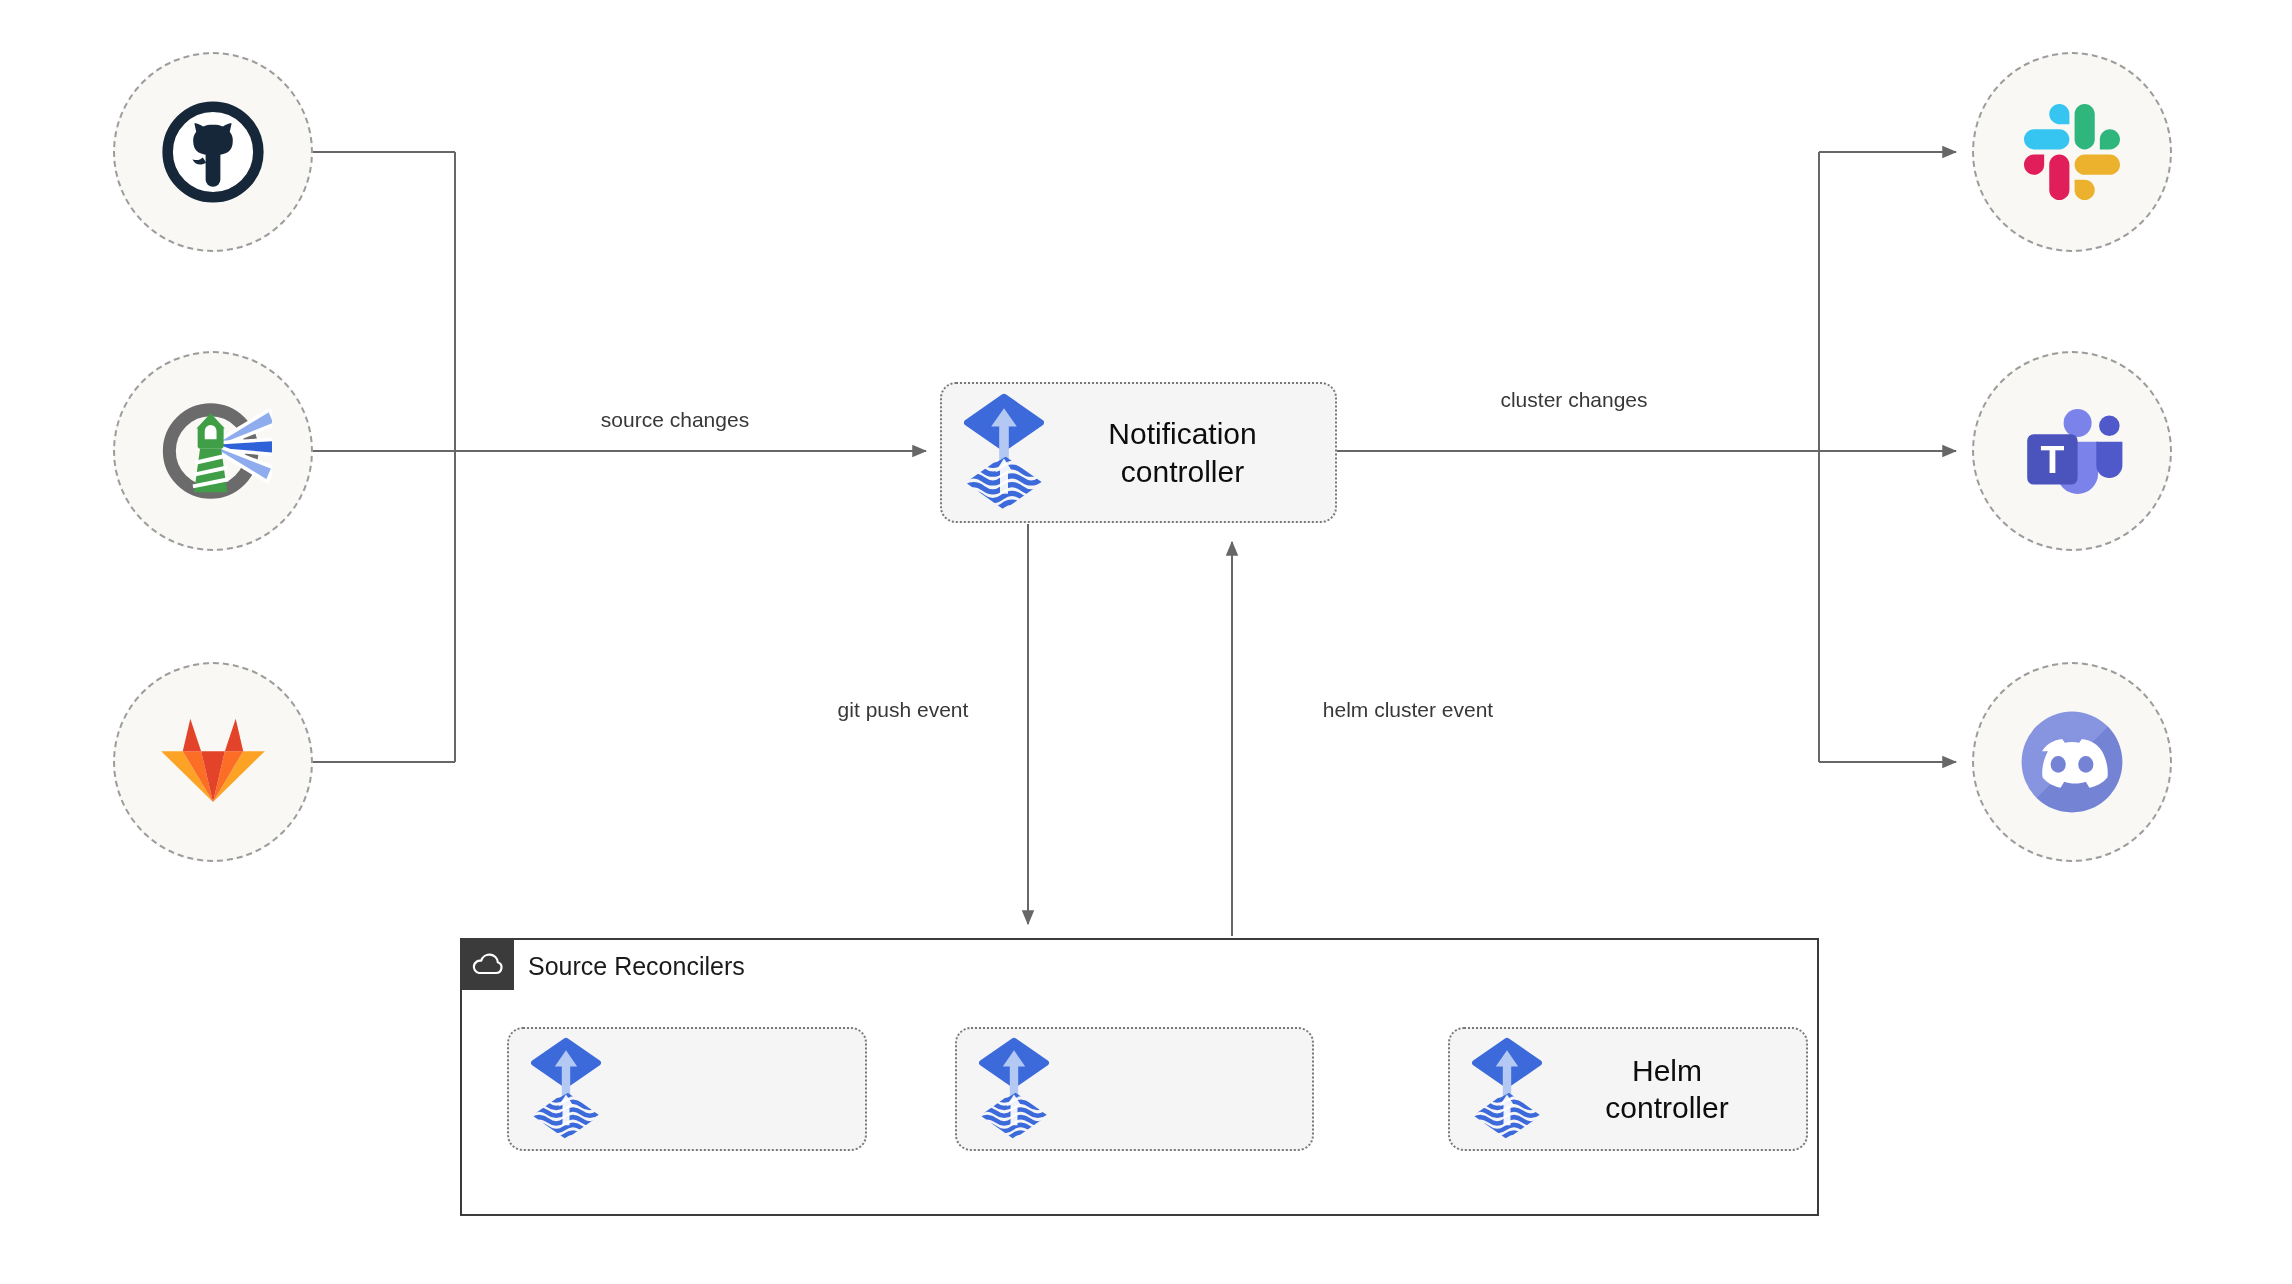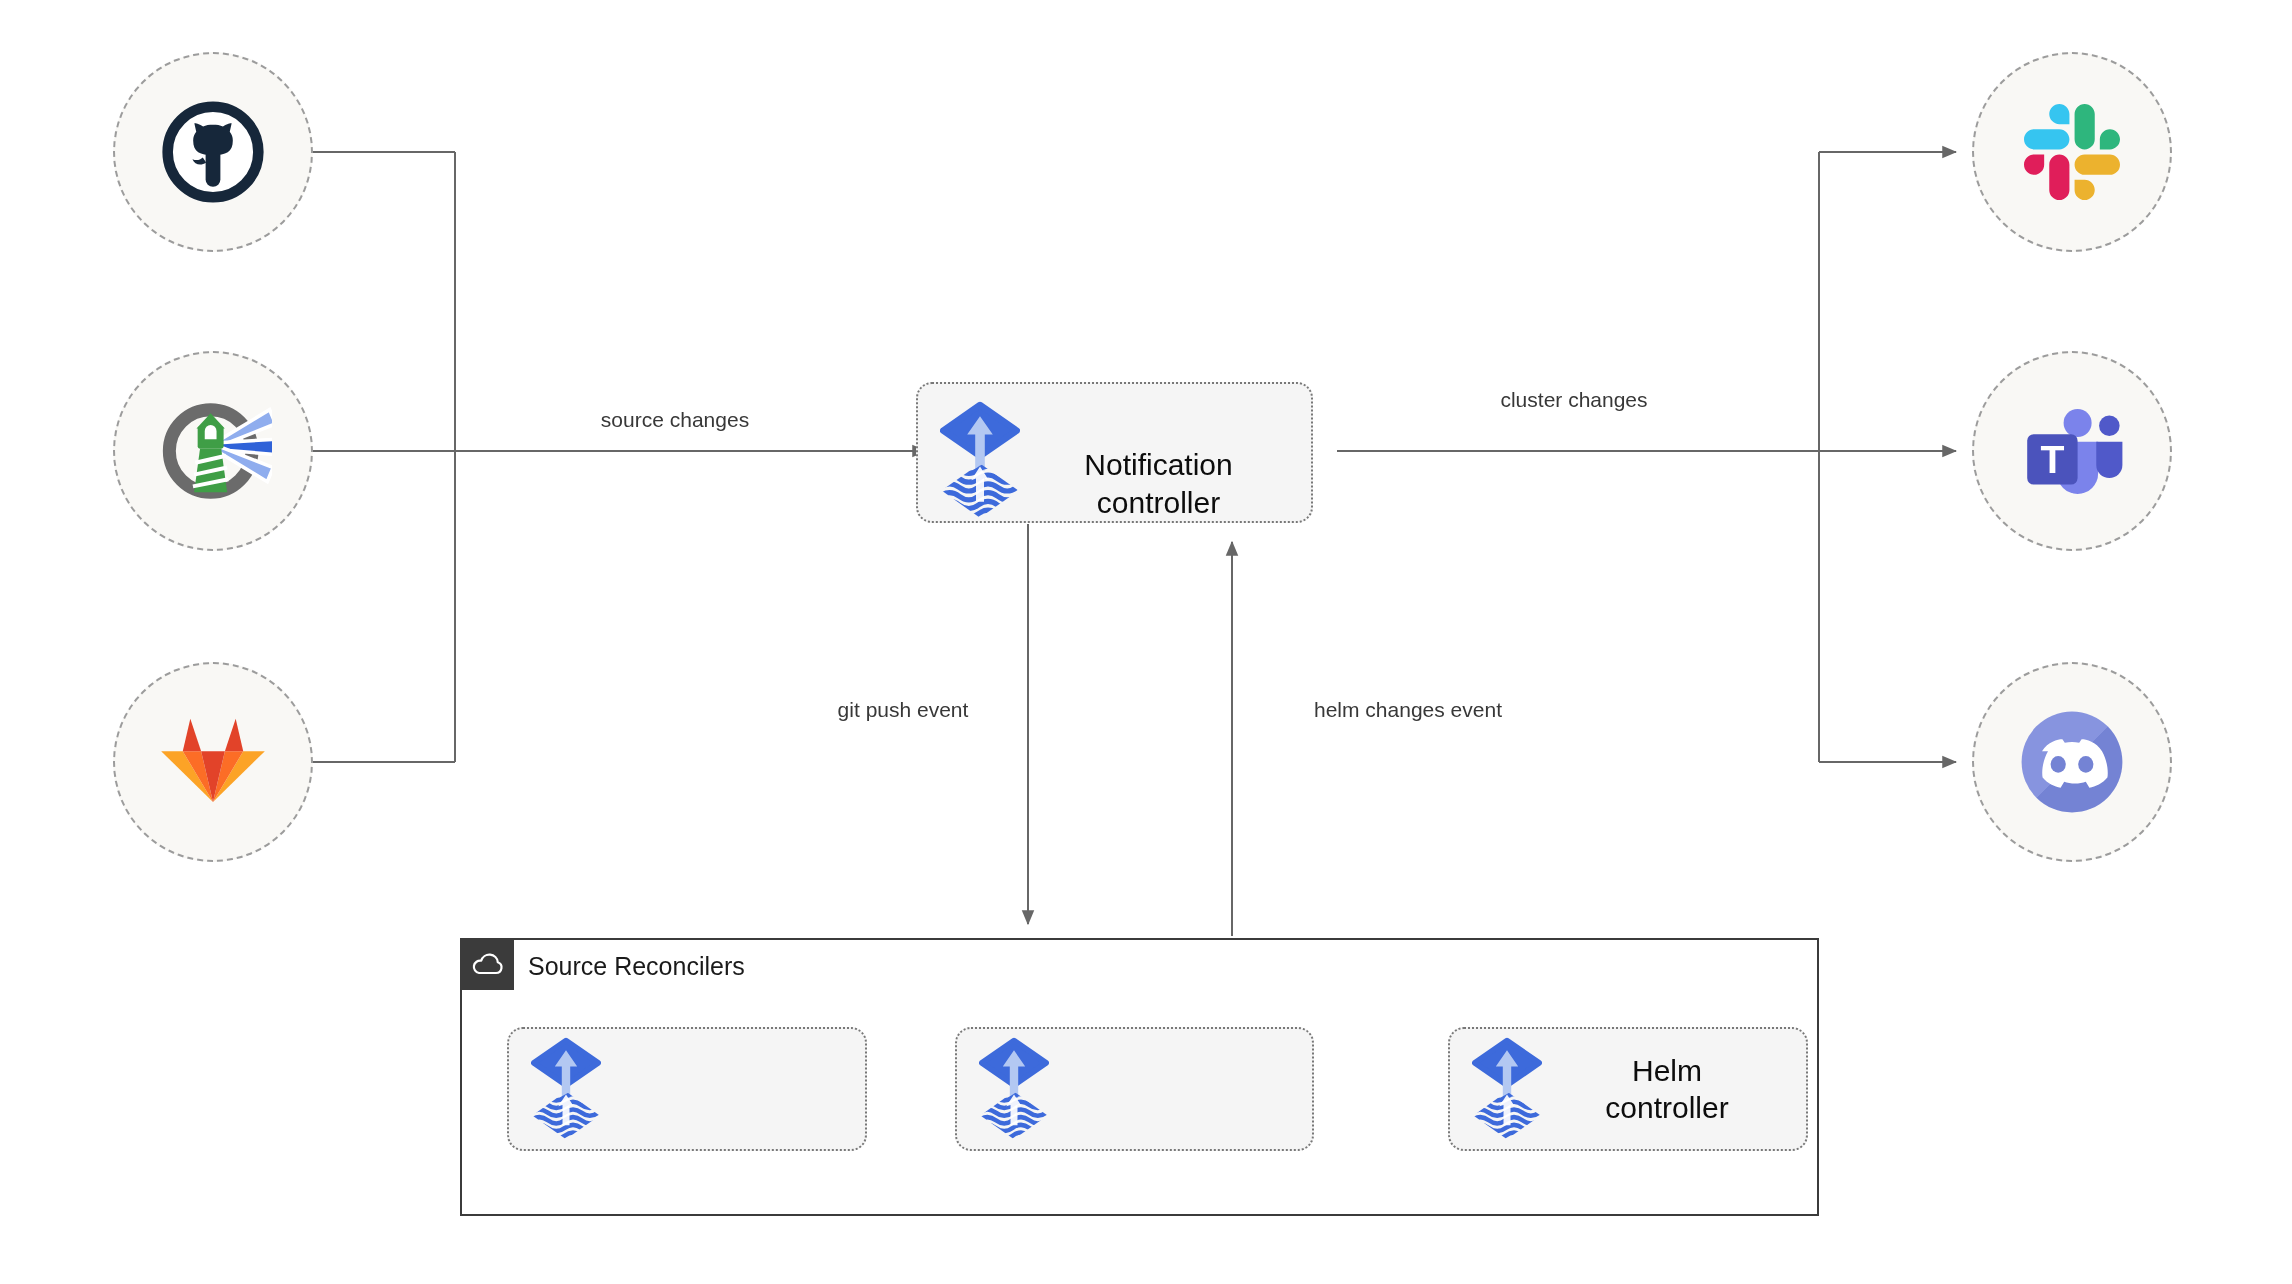--- a/index.html
+++ b/index.html
@@ -133,31 +133,31 @@
       <polygon points="2,33 22,33 50,80" fill="#fca326"></polygon>
       <polygon points="98,33 78,33 50,80" fill="#fca326"></polygon>
       <polygon points="22,33 39,33 50,80" fill="#fc6d26"></polygon>
       <polygon points="78,33 61,33 50,80" fill="#fc6d26"></polygon>
       <polygon points="39,33 61,33 50,80" fill="#e24329"></polygon>
       <polygon points="22,33 29,3 39,33" fill="#e24329"></polygon>
       <polygon points="78,33 71,3 61,33" fill="#e24329"></polygon>
     </svg>
   </div>
 
-  <div class="ctrl-box" style="left:916px;top:382px;width:397px;height:141px;align-items:flex-end;">
+  <div class="ctrl-box" style="left:940px;top:382px;width:397px;height:141px;">
     <svg class="flux" width="80" height="120">
         <use href="#flux-icon-symbol"></use>
       </svg>
     <div class="label"><span>Notification controller</span></div>
   </div>
 
   <div class="edge-label" style="left:675px;top:420px;">source changes</div>
   <div class="edge-label" style="left:1574px;top:400px;">cluster changes</div>
   <div class="edge-label" style="left:903px;top:710px;">git push event</div>
-  <div class="edge-label" style="left:1408px;top:710px;">helm changes event</div>
+  <div class="edge-label" style="left:1408px;top:710px;">helm cluster event</div>
 
   <div class="endpoint" style="left:1972px;top:52px;">
     <svg width="96" height="96" viewBox="0 0 122.8 122.8">
       <path fill="#e01e5a" d="M25.8,77.6c0,7.1-5.8,12.9-12.9,12.9S0,84.7,0,77.6s5.8-12.9,12.9-12.9h12.9V77.6z M32.3,77.6c0-7.1,5.8-12.9,12.9-12.9s12.9,5.8,12.9,12.9v32.3c0,7.1-5.8,12.9-12.9,12.9s-12.9-5.8-12.9-12.9V77.6z"></path>
       <path fill="#36c5f0" d="M45.2,25.8c-7.1,0-12.9-5.8-12.9-12.9S38.1,0,45.2,0s12.9,5.8,12.9,12.9v12.9H45.2z M45.2,32.3c7.1,0,12.9,5.8,12.9,12.9s-5.8,12.9-12.9,12.9H12.9C5.8,58.1,0,52.3,0,45.2s5.8-12.9,12.9-12.9H45.2z"></path>
       <path fill="#2eb67d" d="M97,45.2c0-7.1,5.8-12.9,12.9-12.9s12.9,5.8,12.9,12.9s-5.8,12.9-12.9,12.9H97V45.2z M90.5,45.2c0,7.1-5.8,12.9-12.9,12.9s-12.9-5.8-12.9-12.9V12.9C64.7,5.8,70.5,0,77.6,0s12.9,5.8,12.9,12.9V45.2z"></path>
       <path fill="#ecb22e" d="M77.6,97c7.1,0,12.9,5.8,12.9,12.9s-5.8,12.9-12.9,12.9s-12.9-5.8-12.9-12.9V97H77.6z M77.6,90.5c-7.1,0-12.9-5.8-12.9-12.9s5.8-12.9,12.9-12.9h32.3c7.1,0,12.9,5.8,12.9,12.9s-5.8,12.9-12.9,12.9H77.6z"></path>
     </svg>
   </div>
 

